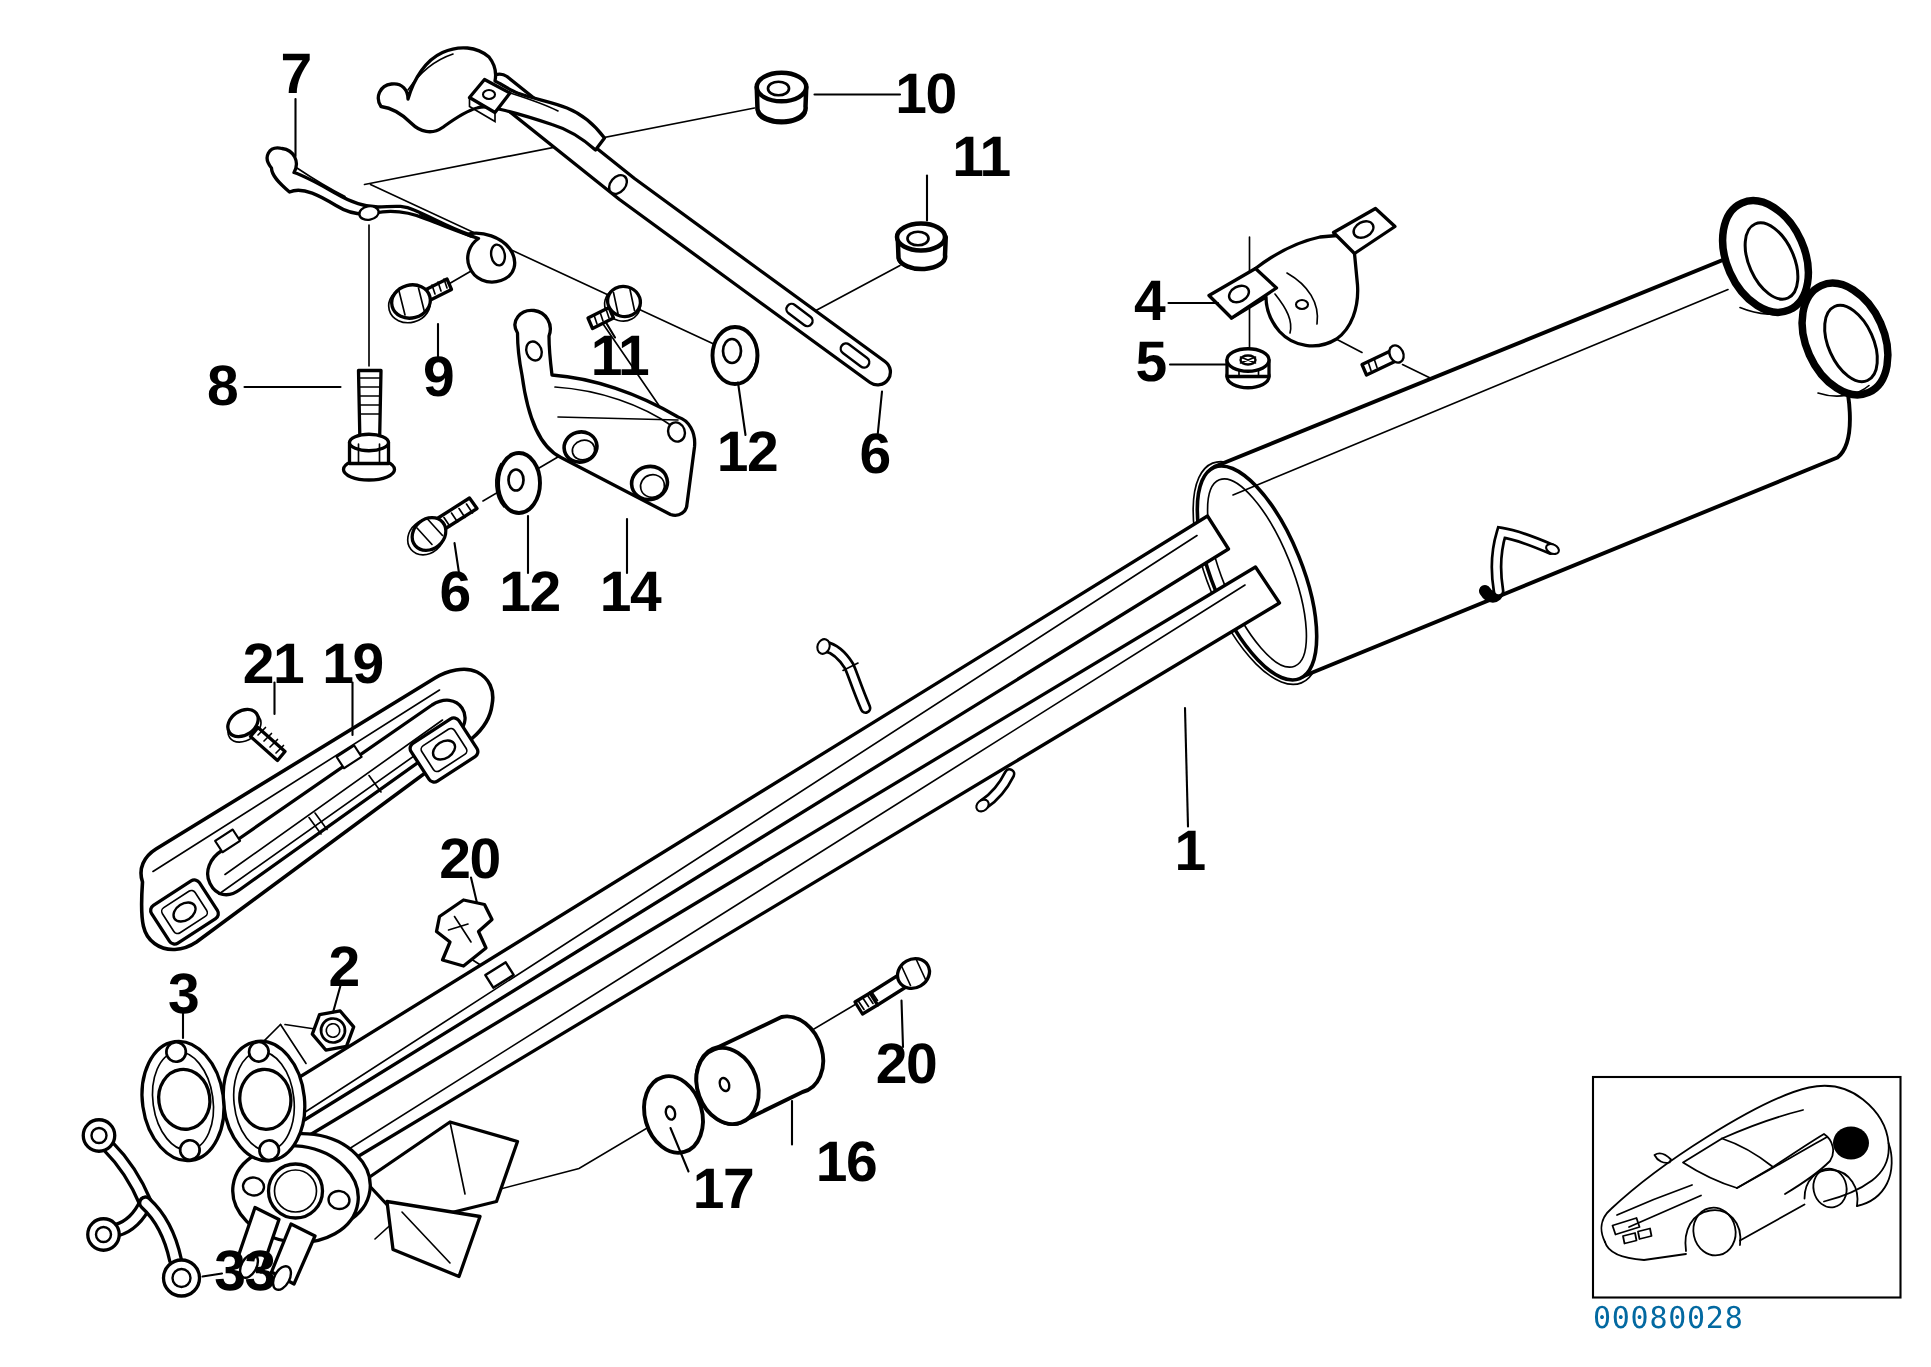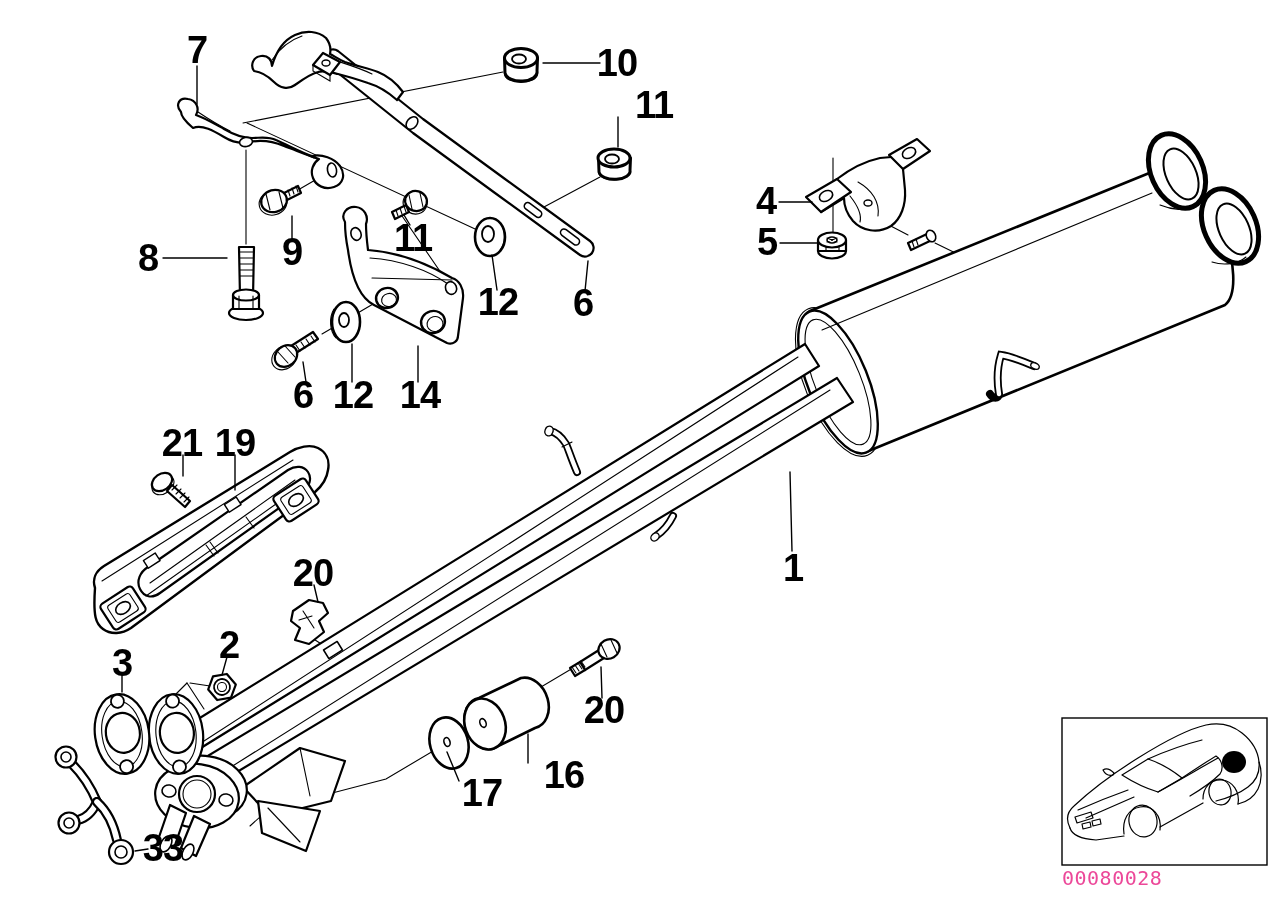--- a/index.html
+++ b/index.html
@@ -2,21 +2,21 @@
 <html><head>
 <meta charset="utf-8">
 <style>
   html,body{margin:0;padding:0;background:#fff;}
   #stage{position:relative;width:1287px;height:911px;background:#ffffff;overflow:hidden;
          font-family:"Liberation Sans", sans-serif;}
   #art{position:absolute;left:0;top:0;}
   .callout{position:absolute;transform:translate(-50%,-50%);font-weight:bold;
            font-size:38px;line-height:1;color:#000;letter-spacing:-1px;white-space:nowrap;}
   .imgcode{position:absolute;left:1062px;top:866px;width:205px;
-           font-family:"DejaVu Sans Mono", monospace;font-size:20px;color:#ec4899;
+           font-family:"DejaVu Sans Mono", monospace;font-size:20px;color:#0369a1;
            letter-spacing:0.5px;}
   
   .ln{fill:none;stroke:#000;stroke-width:2.2;stroke-linecap:round;stroke-linejoin:round;}
   .fw{fill:#fff;stroke:#000;stroke-width:2.2;stroke-linecap:round;stroke-linejoin:round;}
   .th{fill:none;stroke:#000;stroke-width:1.1;stroke-linecap:round;}
   .ld{fill:none;stroke:#000;stroke-width:1.4;stroke-linecap:round;}
   .tb{fill:none;stroke:#000;stroke-width:8;stroke-linecap:round;}
   .tw{fill:none;stroke:#fff;stroke-width:4.4;stroke-linecap:round;}
   .car{fill:none;stroke:#000;stroke-width:1.2;stroke-linecap:round;stroke-linejoin:round;}
 </style>

